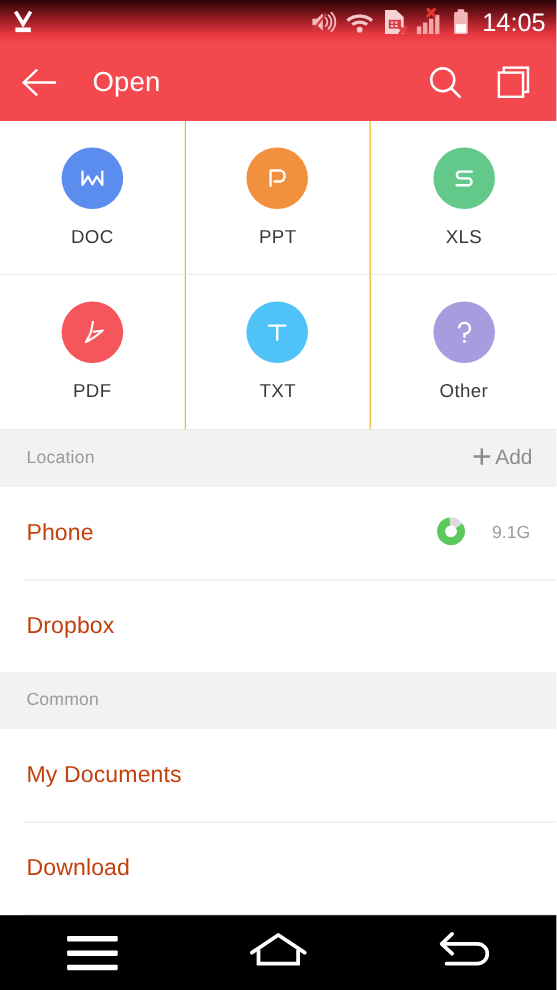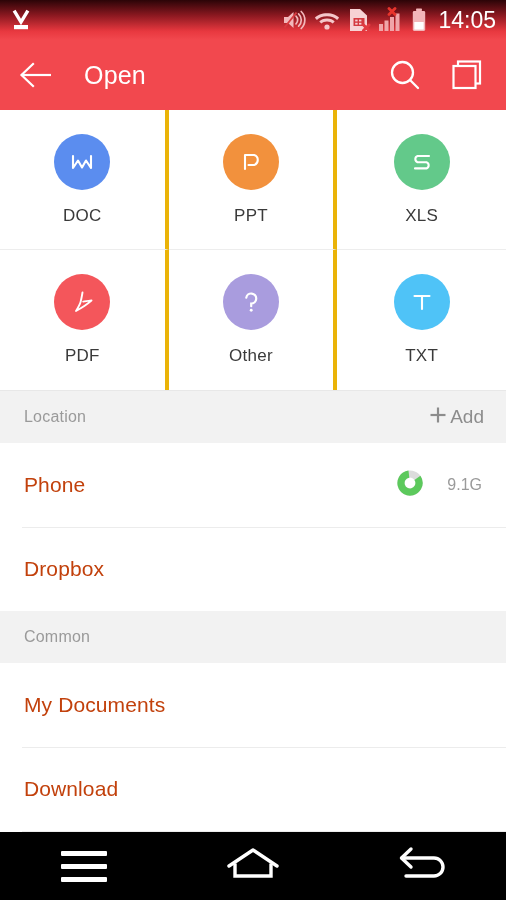--- a/index.html
+++ b/index.html
@@ -41,21 +41,21 @@
   
   .typegrid {
     display:grid;
     grid-template-columns:repeat(3, 1fr);
     grid-template-rows:140px 140px;
     border-bottom:1px solid #e8e8e8;
     background:#fff;
   }
   .type-cell {
     display:flex; flex-direction:column; align-items:center; justify-content:center;
-    border-right:4px solid #eab308;
+    border-right:1px solid #eab308;
     border-bottom:1px solid #ededed;
     cursor:pointer;
   }
   .type-cell:nth-child(3n) { border-right:none;justify-content:center; }
   .type-cell:nth-child(n+4) { border-bottom:none; }
   .type-circle {
     width:56px; height:56px; border-radius:50%;
     display:flex; align-items:center; justify-content:center;
     margin-bottom:16px;
   }
@@ -223,37 +223,37 @@
     <div class="type-cell">
       <span class="type-circle" style="background:#f4565b">
         <svg width="30" height="30" viewBox="0 0 30 30">
           <path d="M15.5 5.5 C15.5 5.5 14.2 13 13.5 15.2 C12.6 18 9 24 9 24 C9 24 15.5 20.5 18 18.6 C20.2 16.9 24.5 13.4 24.5 13.4 C24.5 13.4 18.5 14.2 16.2 14.6" fill="none" stroke="#ffffff" stroke-width="1.9" stroke-linecap="round" stroke-linejoin="round"></path>
         </svg>
       </span>
       <span class="type-label">PDF</span>
     </div>
 
     <div class="type-cell">
+      <span class="type-circle" style="background:#4fc3f7">
+        <svg width="30" height="30" viewBox="0 0 30 30">
+          <line x1="7.5" y1="9" x2="22.5" y2="9" stroke="#ffffff" stroke-width="2.1" stroke-linecap="round"></line>
+          <line x1="15" y1="9" x2="15" y2="22" stroke="#ffffff" stroke-width="2.1" stroke-linecap="round"></line>
+        </svg>
+      </span>
+      <span class="type-label">TXT</span>
+    </div>
+
+    <div class="type-cell">
       <span class="type-circle" style="background:#a99cde">
         <svg width="30" height="30" viewBox="0 0 30 30">
           <path d="M10.3 10.6 A5 5 0 1 1 15.2 16.5 L15.2 19.2" fill="none" stroke="#ffffff" stroke-width="2.2" stroke-linecap="round"></path>
           <circle cx="15.2" cy="23.2" r="1.45" fill="#ffffff"></circle>
         </svg>
       </span>
       <span class="type-label">Other</span>
-    </div>
-
-    <div class="type-cell">
-      <span class="type-circle" style="background:#4fc3f7">
-        <svg width="30" height="30" viewBox="0 0 30 30">
-          <line x1="7.5" y1="9" x2="22.5" y2="9" stroke="#ffffff" stroke-width="2.1" stroke-linecap="round"></line>
-          <line x1="15" y1="9" x2="15" y2="22" stroke="#ffffff" stroke-width="2.1" stroke-linecap="round"></line>
-        </svg>
-      </span>
-      <span class="type-label">TXT</span>
     </div>
   </div>
 
   <div class="section">
     <span class="section-title">Location</span>
     <span class="section-action">
       <span>
         <svg width="22" height="22" viewBox="0 0 22 22">
           <line x1="11" y1="3.5" x2="11" y2="18.5" stroke="#8c8c8c" stroke-width="2.2" stroke-linecap="butt"></line>
           <line x1="3.5" y1="11" x2="18.5" y2="11" stroke="#8c8c8c" stroke-width="2.2" stroke-linecap="butt"></line>

